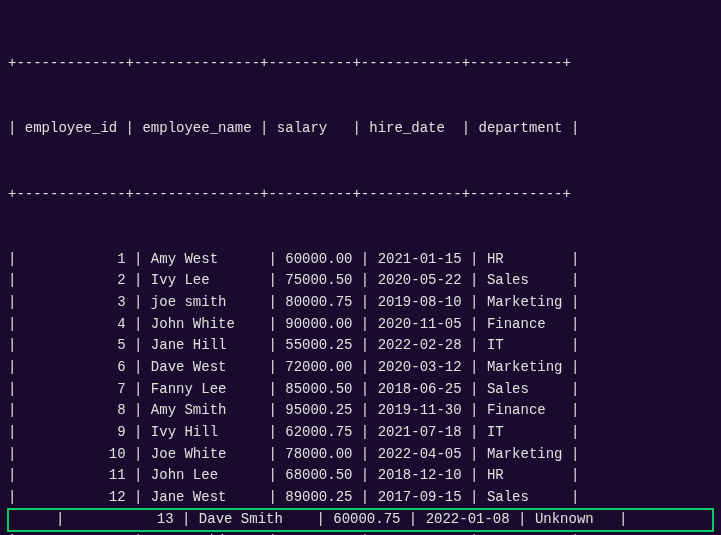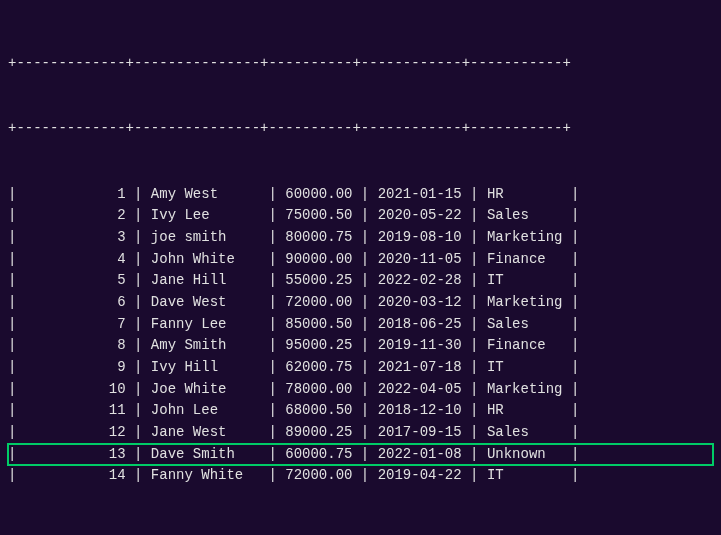--- a/index.html
+++ b/index.html
@@ -16,28 +16,32 @@
       white-space: pre;
       line-height: 1.55;
     }
     .row {
       display: flex;
       align-items: center;
     }
     .highlighted-row {
       outline: 2px solid #00cc66;
       outline-offset: -1px;
+      padding-left: 48px;
     }
     .dash-line { color: #e0e0e0; }
   </style>
 </head>
 <body>
 
 <div class="table-container">
   <div class="row">
     <span class="dash-line">+-------------+---------------+----------+------------+-----------+</span>
   </div>
   <div class="row">
+    <span>| employee_id | employee_name | salary   | hire_date  | department |</span>
+  </div>
+  <div class="row">
     <span class="dash-line">+-------------+---------------+----------+------------+-----------+</span>
   </div>
   <div id="table-rows"><div class="row"><span>|            1 | Amy West      | 60000.00 | 2021-01-15 | HR        |</span></div><div class="row"><span>|            2 | Ivy Lee       | 75000.50 | 2020-05-22 | Sales     |</span></div><div class="row"><span>|            3 | joe smith     | 80000.75 | 2019-08-10 | Marketing |</span></div><div class="row"><span>|            4 | John White    | 90000.00 | 2020-11-05 | Finance   |</span></div><div class="row"><span>|            5 | Jane Hill     | 55000.25 | 2022-02-28 | IT        |</span></div><div class="row"><span>|            6 | Dave West     | 72000.00 | 2020-03-12 | Marketing |</span></div><div class="row"><span>|            7 | Fanny Lee     | 85000.50 | 2018-06-25 | Sales     |</span></div><div class="row"><span>|            8 | Amy Smith     | 95000.25 | 2019-11-30 | Finance   |</span></div><div class="row"><span>|            9 | Ivy Hill      | 62000.75 | 2021-07-18 | IT        |</span></div><div class="row"><span>|           10 | Joe White     | 78000.00 | 2022-04-05 | Marketing |</span></div><div class="row"><span>|           11 | John Lee      | 68000.50 | 2018-12-10 | HR        |</span></div><div class="row"><span>|           12 | Jane West     | 89000.25 | 2017-09-15 | Sales     |</span></div><div class="row highlighted-row"><span>|           13 | Dave Smith    | 60000.75 | 2022-01-08 | Unknown   |</span></div><div class="row"><span>|           14 | Fanny White   | 72000.00 | 2019-04-22 | IT        |</span></div></div>
   
 </div>
 
 </body></html>

